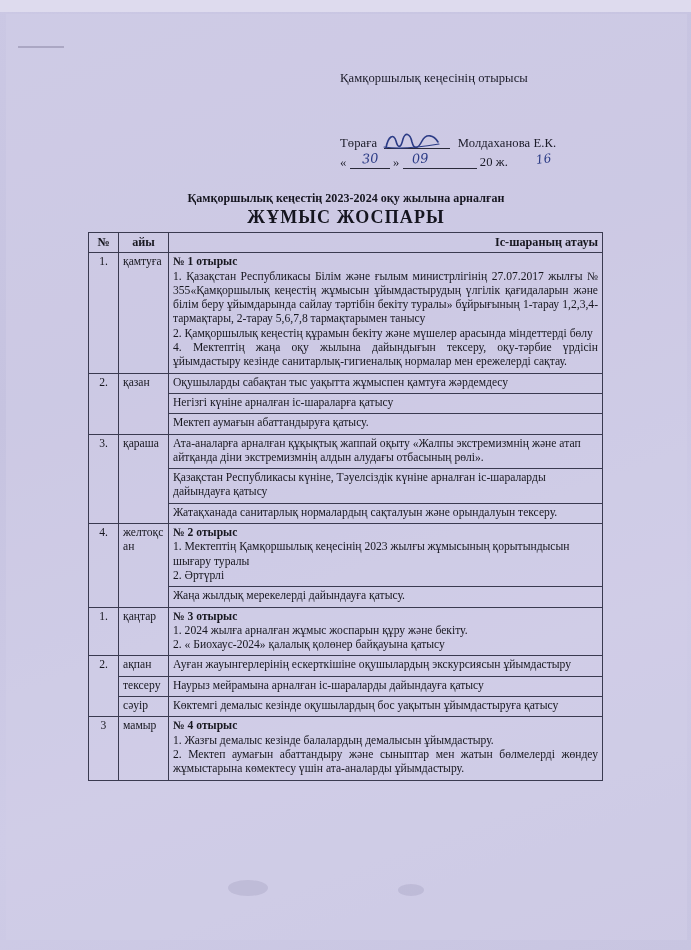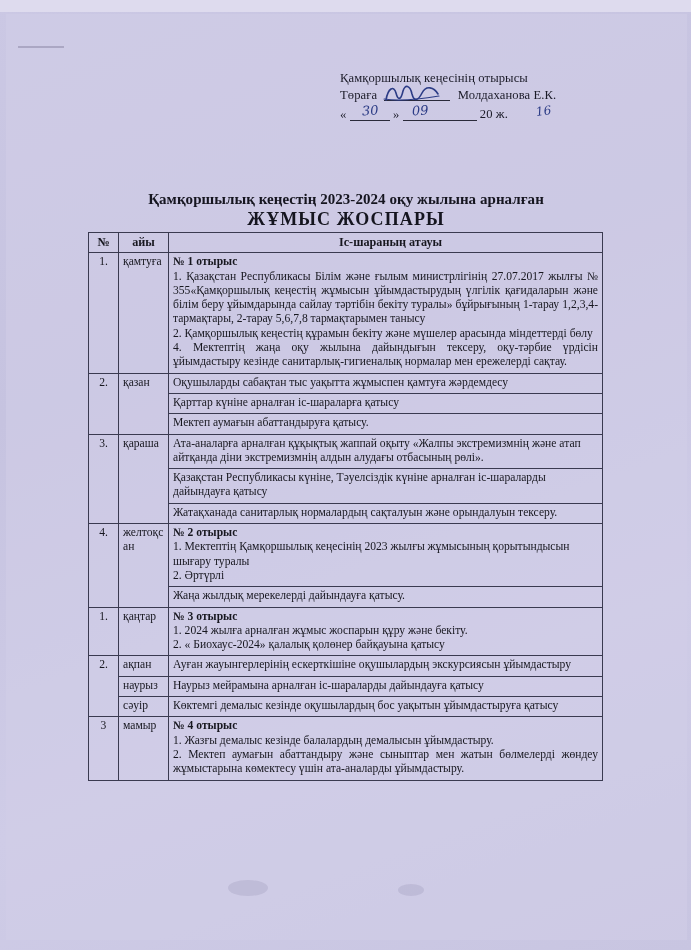--- a/index.html
+++ b/index.html
@@ -41,20 +41,21 @@
     font-size: 12.6px;
     line-height: 16.8px;
     color: #1b1b28;
     letter-spacing: .1px;
   }
   #approval .ln { white-space: nowrap; }
   #sigline {
     position: relative;
     height: 18px;
     white-space: nowrap;
+    margin-top: 48px;
   }
   #sigline .lbl { }
   #sig-rule {
     display: inline-block;
     width: 66px;
     border-bottom: 1px solid #2a2a3a;
     margin: 0 4px -2px 4px;
     height: 13px;
   }
   #sig-scribble {
@@ -86,21 +87,21 @@
 
   
   #title-block {
     position: absolute;
     left: 90px; top: 191px;
     width: 512px;
     text-align: center;
     font-weight: bold;
     color: #15151f;
   }
-  #title-line1 { font-size: 15px; letter-spacing: .05px; }
+  #title-line1 { font-size: 12px; letter-spacing: .05px; }
   #title-line2 { font-size: 18px; letter-spacing: 1.1px; margin-top: 1px; }
 
   
   #plan-table {
     position: absolute;
     left: 88px; top: 232px;
     width: 514px;
     border-collapse: collapse;
     table-layout: fixed;
     font-size: 11.6px;
@@ -116,21 +117,21 @@
     padding: 2px 4px 3px 4px;
     line-height: 14.3px;
   }
   #plan-table thead th {
     text-align: center;
     font-weight: bold;
     font-size: 12.2px;
     padding: 2px 4px 3px 4px;
     height: 19px;
   }
-  #plan-table thead th.h-act { text-align: center; padding-left: 14px; }
+  #plan-table thead th.h-act { text-align: right; padding-left: 14px; }
   td.num { text-align: center; padding-top: 3px; }
   td.month { padding-left: 5px; padding-top: 3px; word-wrap: break-word; }
   td.act { padding-left: 6px; padding-right: 5px; }
   td.act.just { text-align: justify; text-align-last: left; }
   .b { font-weight: bold; }
   .blk { margin: 0; }
 
   
   .smudge {
     position: absolute;
@@ -208,21 +209,21 @@
         </tr>
         <tr>
           <td class="num" rowspan="3">2.</td>
           <td class="month" rowspan="3">қазан</td>
           <td class="act">
             <div class="blk">Оқушыларды сабақтан тыс уақытта жұмыспен қамтуға жәрдемдесу</div>
           </td>
         </tr>
         <tr>
           <td class="act">
-            <div class="blk">Қарттар күніне арналған іс-шараларға қатысу</div>
+            <div class="blk">Негізгі күніне арналған іс-шараларға қатысу</div>
           </td>
         </tr>
         <tr>
           <td class="act">
             <div class="blk">Мектеп аумағын абаттандыруға қатысу.</div>
           </td>
         </tr>
         <tr>
           <td class="num" rowspan="3">3.</td>
           <td class="month" rowspan="3">қараша</td>
@@ -264,21 +265,21 @@
           </td>
         </tr>
         <tr>
           <td class="num" rowspan="3">2.</td>
           <td class="month">ақпан</td>
           <td class="act">
             <div class="blk"> Ауған жауынгерлерінің ескерткішіне оқушылардың экскурсиясын ұйымдастыру</div>
           </td>
         </tr>
         <tr>
-          <td class="month">наурыз</td>
+          <td class="month">тексеру</td>
           <td class="act">
             <div class="blk">Наурыз мейрамына арналған іс-шараларды дайындауға қатысу</div>
           </td>
         </tr>
         <tr>
           <td class="month">сәуір</td>
           <td class="act">
             <div class="blk">Көктемгі демалыс кезінде оқушылардың бос уақытын ұйымдастыруға қатысу</div>
           </td>
         </tr>

